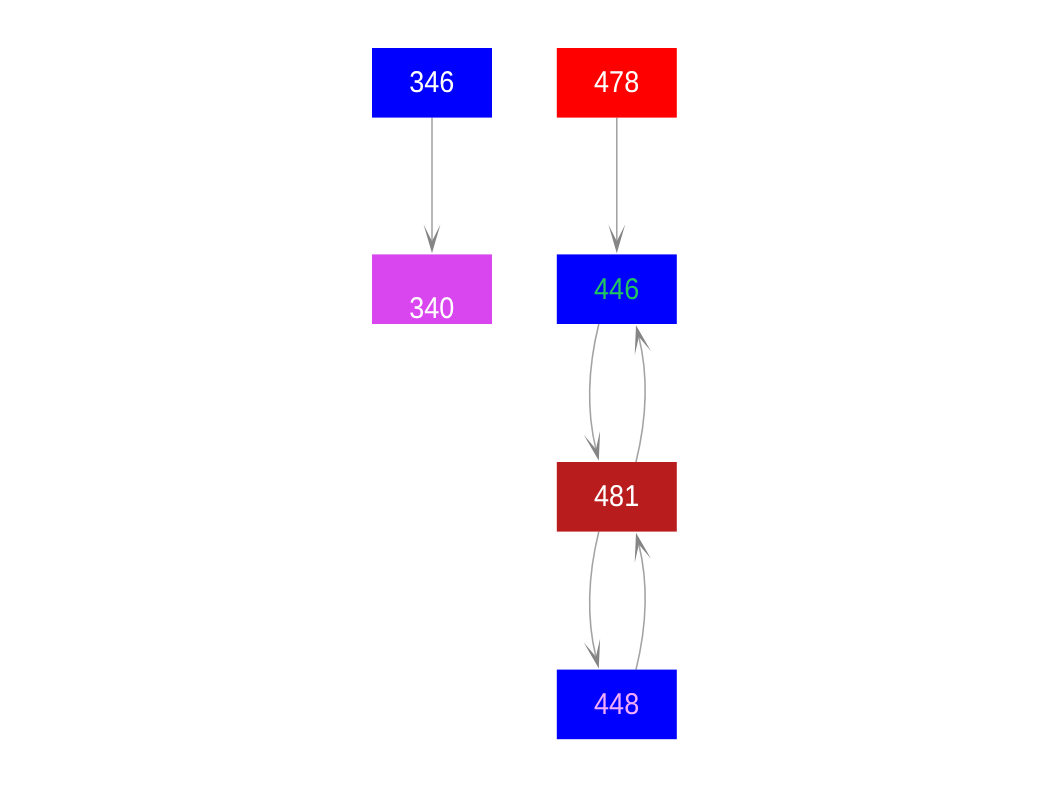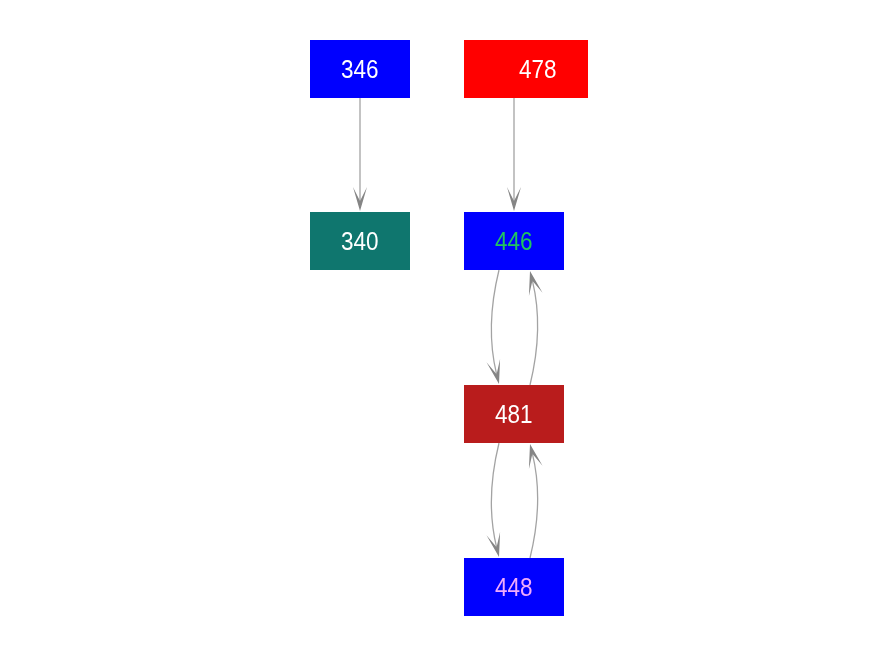--- a/index.html
+++ b/index.html
@@ -75,24 +75,24 @@
       </g>
       <g>
         <path class="edge-line" stroke="#a3a3a3" d="M 530 558 Q 544 501 532.385247352936 453.7113642226678"></path>
         <polygon class="arrowhead" fill="#858585" points="530,444 542.5225486029137,465.6376009873475 532.385247352936,453.7113642226678 528.9266386911788,468.97694728145785"></polygon>
       </g>
     </svg>
 
 <div class="node" style="left: 310px; top: 40px; width: 100px; height: 58px; background: rgb(0, 0, 255); color: rgb(255, 255, 255);">
       <span class="node-label">346</span>
     </div>
-    <div class="node" style="left: 464px; top: 40px; width: 100px; height: 58px; background: rgb(255, 0, 0); color: rgb(255, 255, 255); padding-left: 24px;">
+    <div class="node" style="left: 464px; top: 40px; width: 100px; height: 58px; background: rgb(255, 0, 0); color: rgb(255, 255, 255);">
       <span class="node-label">478</span>
     </div>
-    <div class="node" style="left: 310px; top: 212px; width: 100px; height: 58px; background: #0f766e; color: rgb(255, 255, 255);">
+    <div class="node" style="left: 310px; top: 212px; width: 100px; height: 58px; background: #d946ef; color: rgb(255, 255, 255); align-items: flex-end;">
       <span class="node-label">340</span>
     </div>
     <div class="node" style="left: 464px; top: 212px; width: 100px; height: 58px; background: rgb(0, 0, 255); color: #22c55e;">
       <span class="node-label">446</span>
     </div>
     <div class="node" style="left: 464px; top: 385px; width: 100px; height: 58px; background: #b91c1c; color: rgb(255, 255, 255);">
       <span class="node-label">481</span>
     </div>
     <div class="node" style="left: 464px; top: 558px; width: 100px; height: 58px; background: rgb(0, 0, 255); color: #f0abfc;">
       <span class="node-label">448</span>

